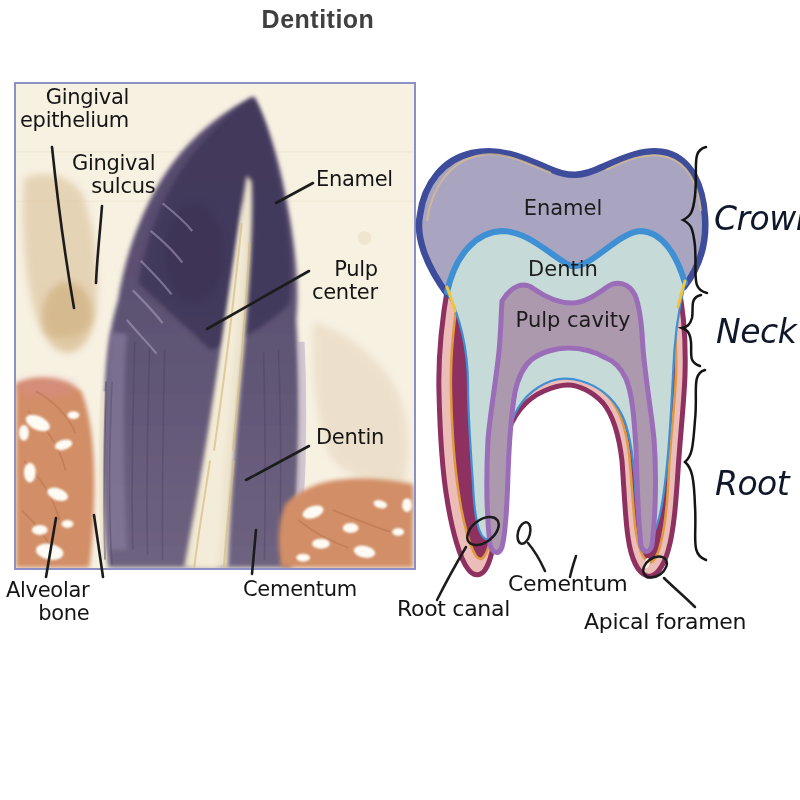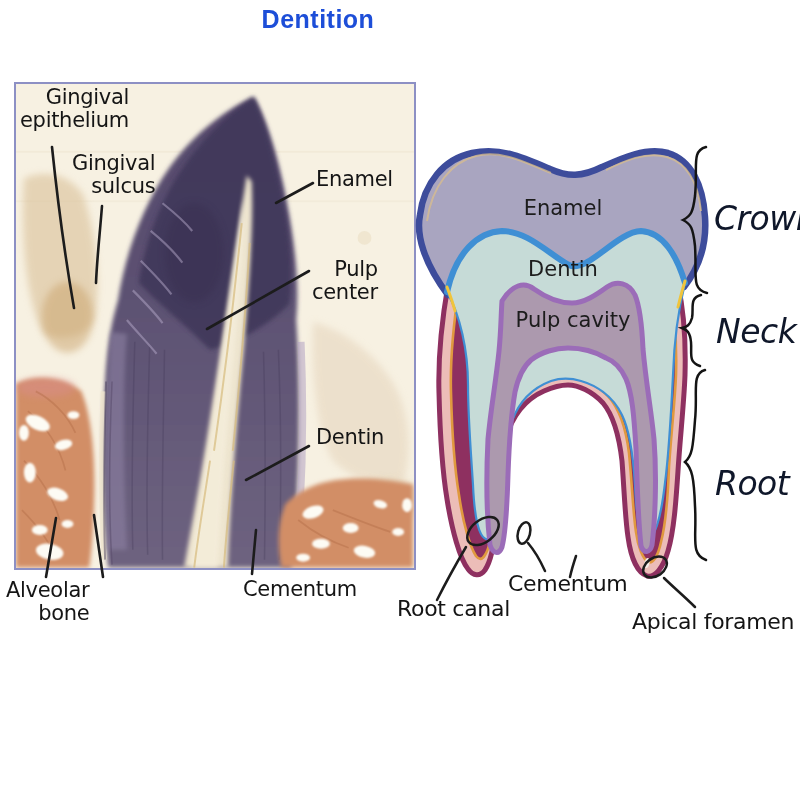--- a/index.html
+++ b/index.html
@@ -3,21 +3,21 @@
 <meta charset="utf-8">
 <style>
   html,body{margin:0;padding:0;}
   body{
     width:800px;height:800px;position:relative;background:#ffffff;
     font-family:"DejaVu Sans", sans-serif;color:#1b1b1b;overflow:hidden;
   }
   .page-title{
     position:absolute;top:5px;left:0;width:636px;text-align:center;
     font-family:"Liberation Sans", sans-serif;font-weight:bold;font-size:25px;
-    color:#1d4ed8;letter-spacing:.5px;
+    color:#404040;letter-spacing:.5px;
   }
   .histo-box{
     position:absolute;left:14px;top:82px;width:398px;height:484px;
     border:2px solid #8D90C4;background:#F7F1E2;overflow:hidden;
   }
   .histo-box svg{display:block;}
   svg.overlay{position:absolute;left:0;top:0;pointer-events:none;}
   .lbl{
     position:absolute;font-size:21px;line-height:23px;letter-spacing:-0.3px;
     white-space:nowrap;color:#151515;
@@ -219,13 +219,13 @@
 <div class="diag-lbl" style="left:563px;top:196px;z-index:4">Enamel</div>
 <div class="diag-lbl" style="left:563px;top:257px;z-index:4">Dentin</div>
 <div class="diag-lbl" style="left:573px;top:308px;z-index:4">Pulp cavity</div>
 
 <div class="brace-lbl" style="left:714px;top:199px;z-index:4">Crown</div>
 <div class="brace-lbl" style="left:716px;top:312px;z-index:4">Neck</div>
 <div class="brace-lbl" style="left:715px;top:464px;z-index:4">Root</div>
 
 <div class="bot-lbl" style="left:397px;top:596px;z-index:4">Root canal</div>
 <div class="bot-lbl" style="left:508px;top:571px;z-index:4">Cementum</div>
-<div class="bot-lbl" style="left:632px;top:609px;z-index:4">Apical foramen</div>
+<div class="bot-lbl" style="left:584px;top:609px;z-index:4">Apical foramen</div>
 
 </body></html>

